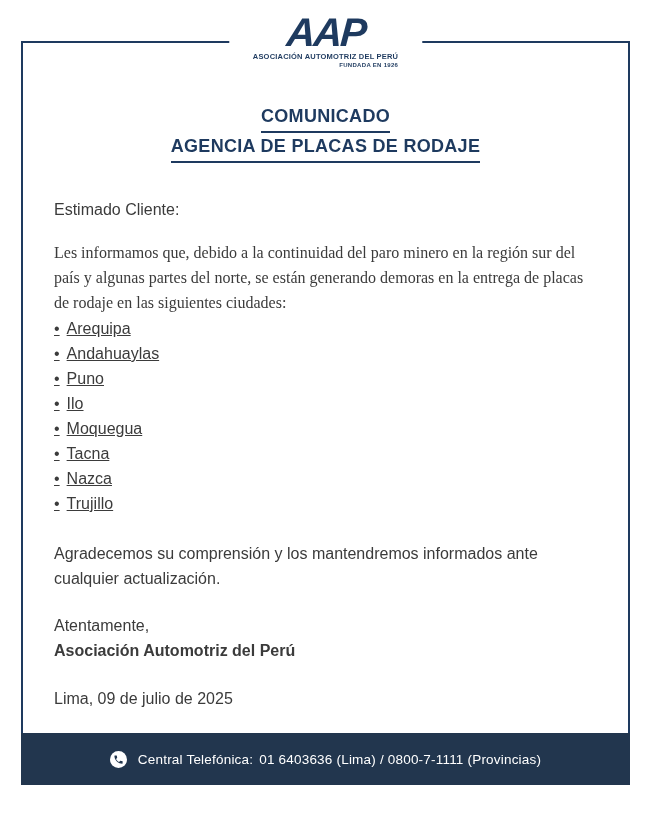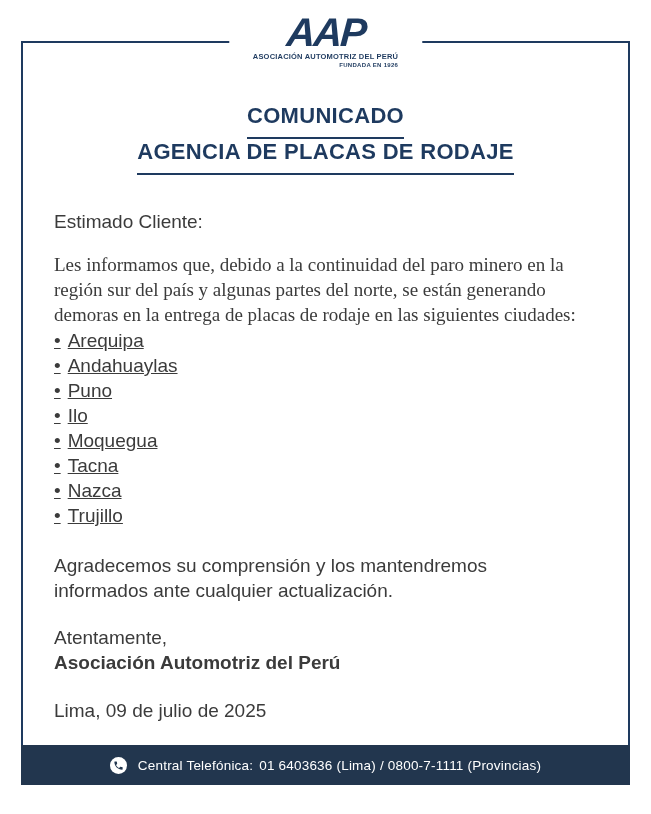--- a/index.html
+++ b/index.html
@@ -60,44 +60,44 @@
 
   
   .content {
     position: absolute;
     left: 0; right: 0; top: 0; bottom: 40px;
     padding: 60px 31px 0 31px;
   }
   .doc-title { text-align: center; color: #1e3a5f; }
   .doc-title .line {
     display: inline-block;
-    font-size: 22px;
+    font-size: 18px;
     font-weight: bold;
     line-height: 26px;
     letter-spacing: 0.3px;
     border-bottom: 2px solid #1e3a5f;
-    padding-bottom: 8px;
+    padding-bottom: 2px;
   }
 
-  .letter { color: #3b3b3b; font-size: 19px; line-height: 25px; }
+  .letter { color: #3b3b3b; font-size: 16px; line-height: 25px; }
   .salutation { margin-top: 34px; }
   .para-1 { margin-top: 18px; font-family: Liberation Serif, serif; }
   .city-list { list-style: none; margin-top: 1px; }
   .city-list li { line-height: 25px; text-decoration: underline; }
   .city-list li::before { content: "\2022"; margin-right: 7px; }
   .para-2 { margin-top: 25px; max-width: 500px; }
   .closing { margin-top: 22px; }
   .signature { font-weight: bold; }
   .dateline { margin-top: 23px; text-align: left; }
 
   
   .footer-bar {
     position: absolute;
     left: -2px; right: -2px; bottom: -2px;
-    height: 40px;
+    height: 52px;
     background: #22364e;
     display: flex;
     align-items: center;
     justify-content: center;
     gap: 11px;
   }
   .phone-badge {
     width: 17px; height: 17px;
     background: #ffffff;
     border-radius: 50%;

